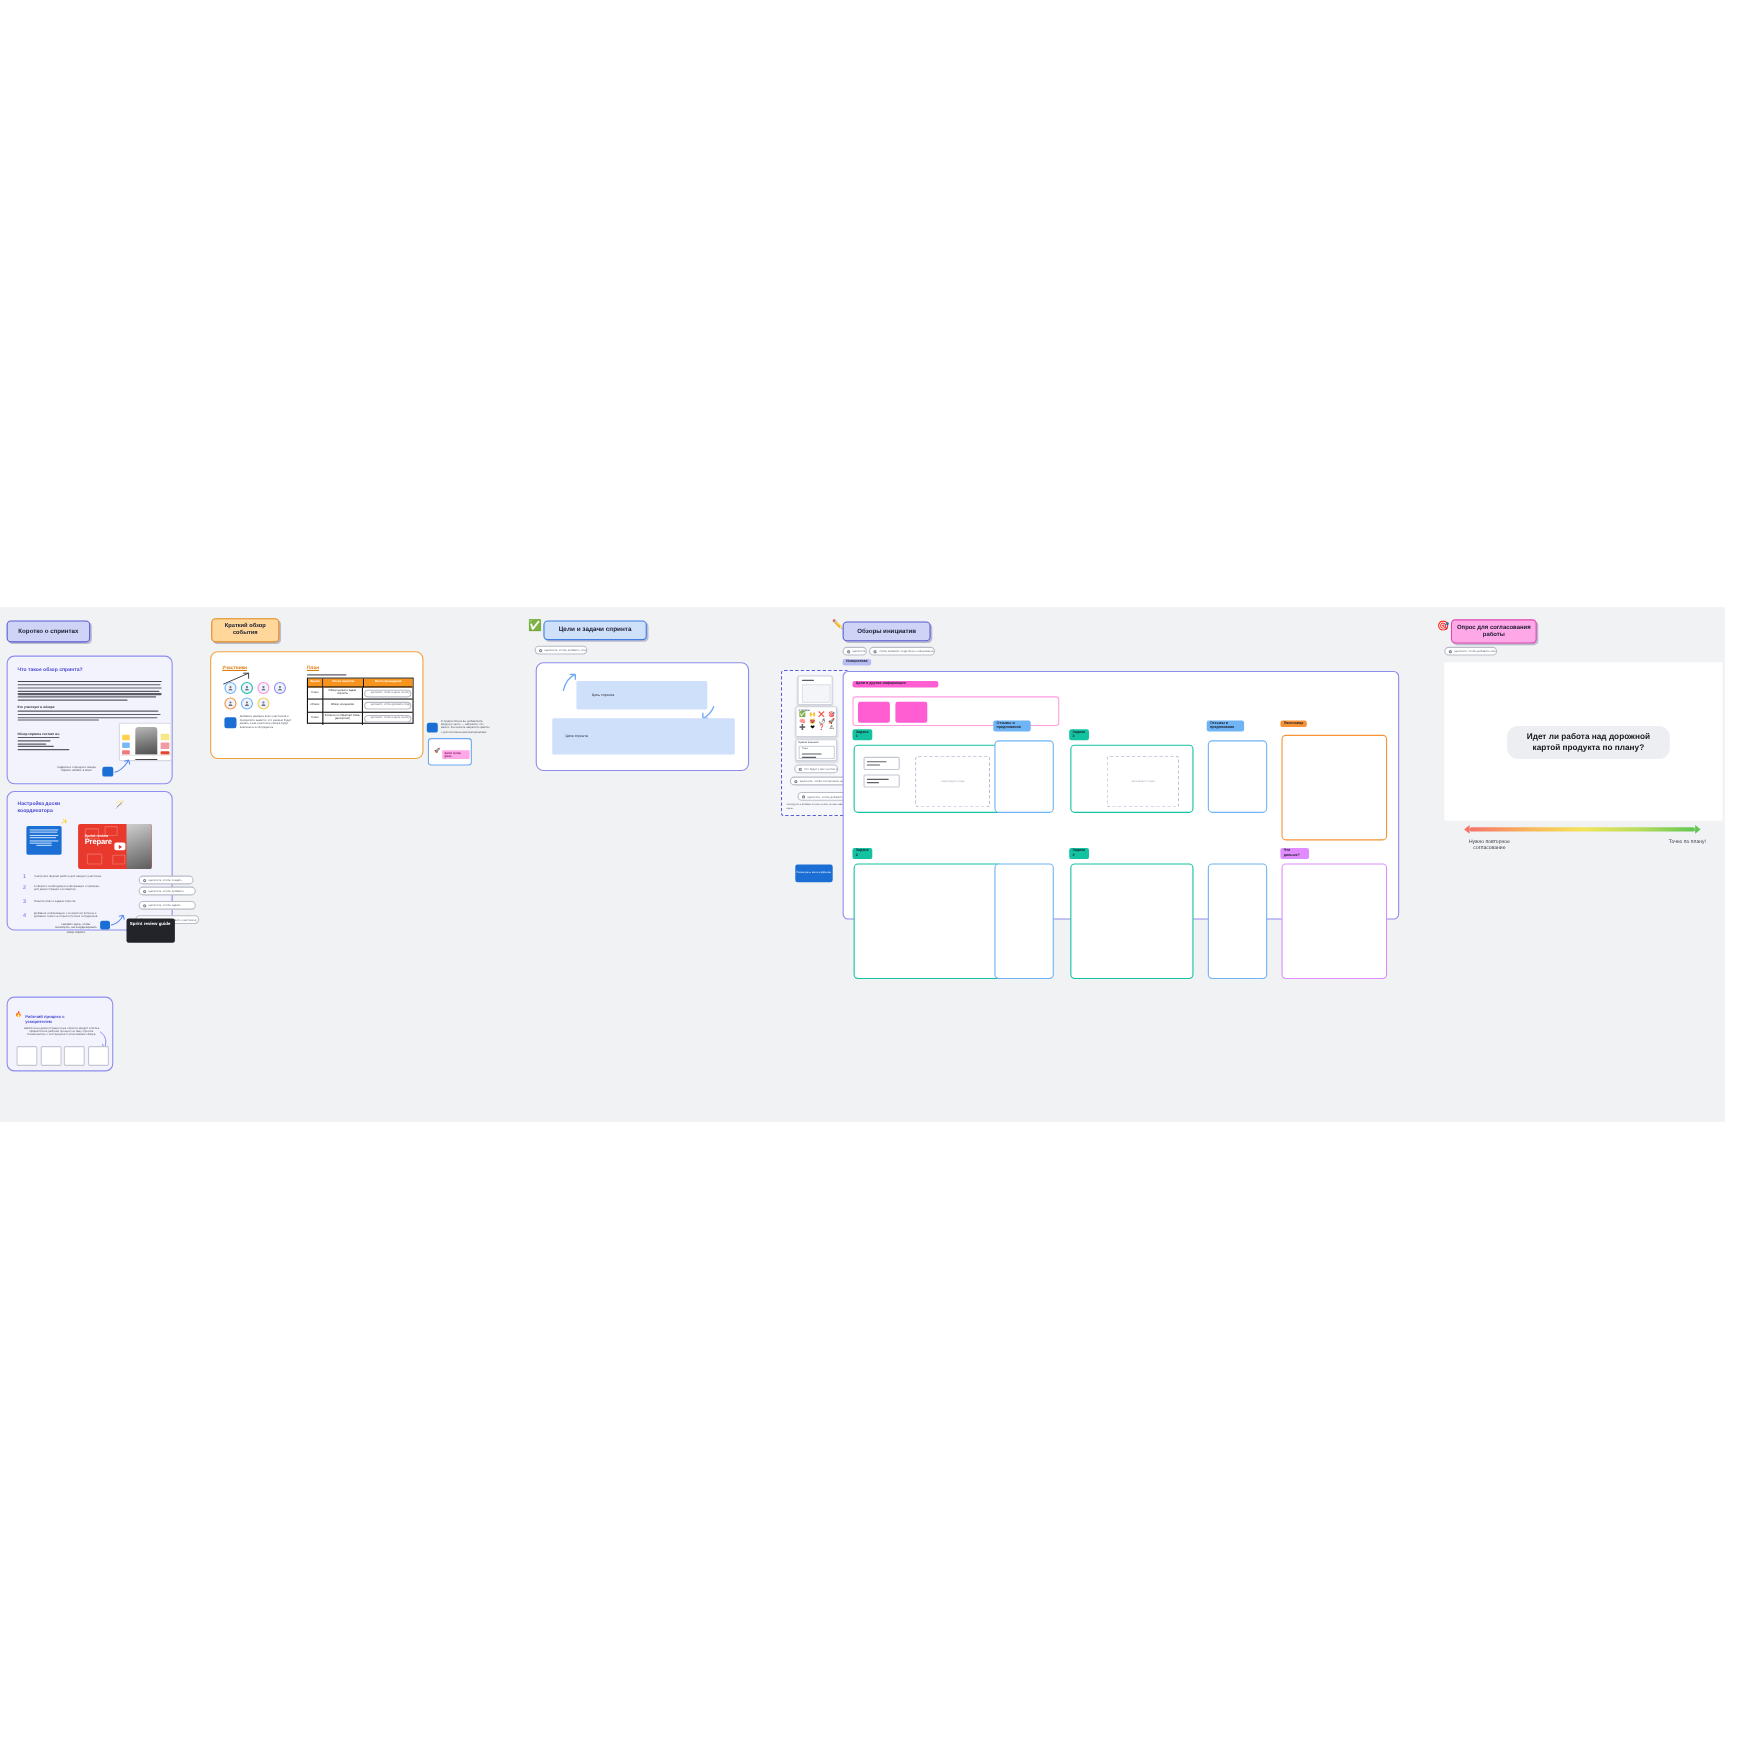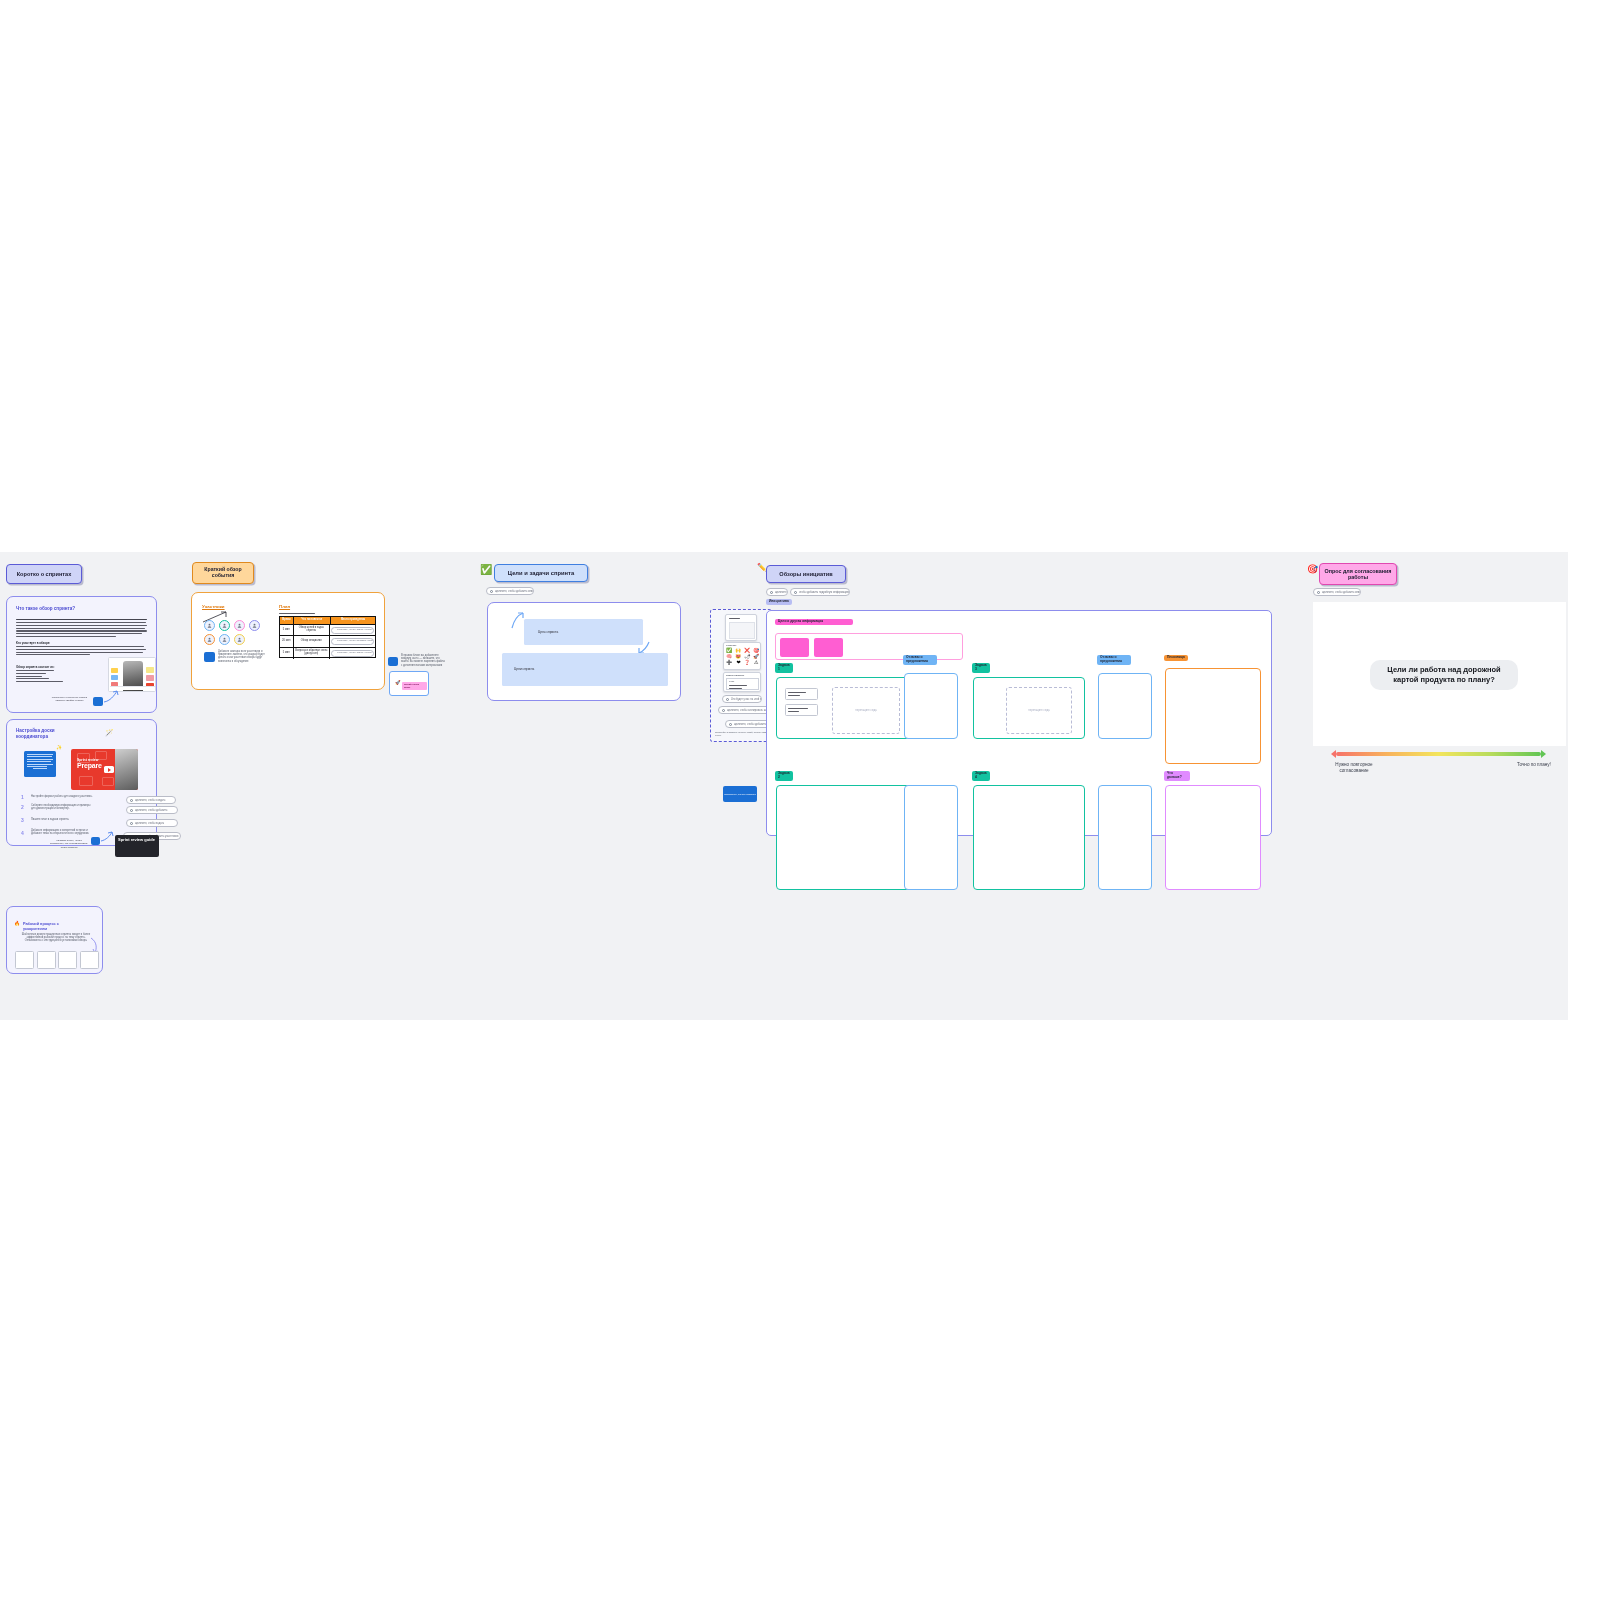--- a/index.html
+++ b/index.html
@@ -525,21 +525,21 @@
   <div class="chip pink" style="left:1319px;top:11px;width:78px;height:22px;font-size:5.4px;flex-direction:column;">
     <span>Опрос для согласования работы</span>
   </div>
   <div class="subchip" style="left:1313px;top:36px;width:48px;">
     <span class="dot"></span>
     <span>щелкните, чтобы добавить описание</span>
   </div>
 
   <div class="surveycard" style="left:1313px;top:50px;width:253px;height:144px;">
     <div class="qbubble" style="left:57px;top:58px;width:148px;height:30px;">
-      <span>Цели ли работа над дорожной картой продукта по плану?</span>
+      <span>Идет ли работа над дорожной картой продукта по плану?</span>
     </div>
     <div class="arrowL" style="left:18px;top:148px;"></div>
     <div class="scale" style="left:23px;top:150px;width:205px;"></div>
     <div class="arrowR" style="left:228px;top:148px;"></div>
     <div class="sclabel" style="left:15px;top:160px;width:52px;">Нужно повторное согласование</div>
     <div class="sclabel" style="left:203px;top:160px;width:36px;">Точно по плану!</div>
   </div>
 
 </div>
 

